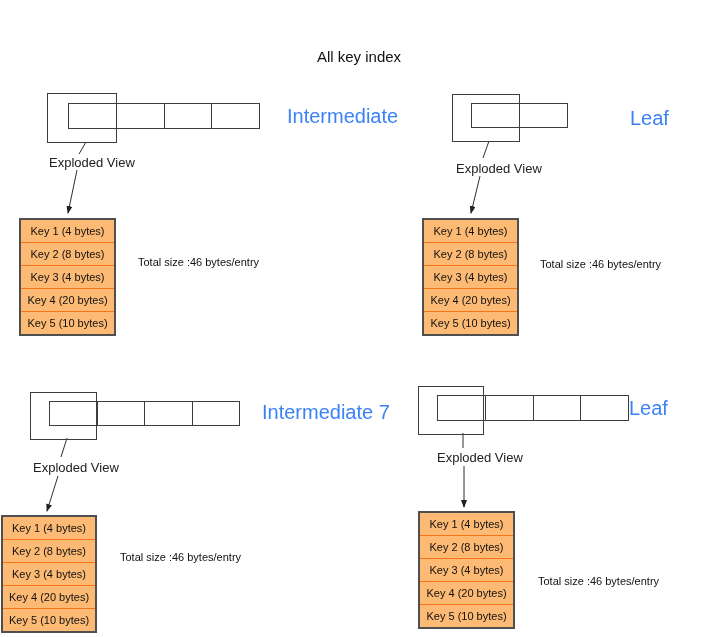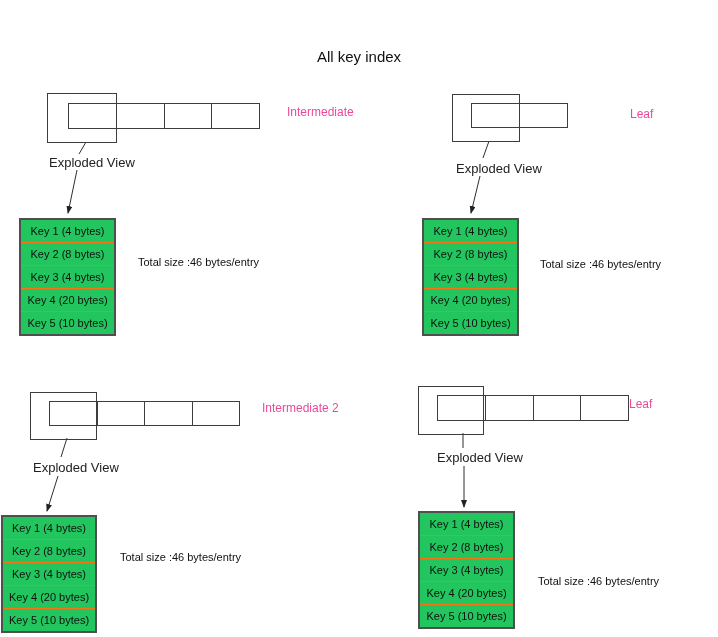--- a/index.html
+++ b/index.html
@@ -9,23 +9,23 @@
   }
   .abs{position:absolute;}
   .title{
     left:0;top:4;width:718px;text-align:center;
     font-size:15px;color:#111;margin-top:48px;
   }
   .bigbox{border:1px solid #3d3d3d;background:transparent;}
   .noderow{border:1px solid #3d3d3d;background:transparent;display:flex;}
   .noderow .cell{flex:1;height:100%;}
   .noderow .cell + .cell{border-left:1px solid #3d3d3d;}
-  .nodelabel{font-size:12px;color:#ec4899;white-space:nowrap;}
+  .nodelabel{font-size:20px;color:#3b82f6;white-space:nowrap;}
   .explabel{font-size:13px;color:#222;white-space:nowrap;}
-  .ktable{border:2px solid #4f4f4f;background:#22c55e;}
+  .ktable{border:2px solid #4f4f4f;background:#fdba74;}
   .ktable .krow{
     height:22px;line-height:22px;text-align:center;
     font-size:11px;color:#111;white-space:nowrap;
   }
   .ktable .krow + .krow{border-top:1px solid #f97316;}
   .total{font-size:11px;color:#111;white-space:nowrap;}
   svg.connectors{position:absolute;left:0;top:0;pointer-events:none;}
 
   
   #bb1{left:47px;top:93px;width:68px;height:48px;}
@@ -119,21 +119,21 @@
   </div>
   <div class="abs total" id="tt2">Total size :46 bytes/entry</div>
 
   <div class="abs bigbox" id="bb3"></div>
   <div class="abs noderow" id="nr3">
     <div class="cell"></div>
     <div class="cell"></div>
     <div class="cell"></div>
     <div class="cell"></div>
   </div>
-  <div class="abs nodelabel" id="nl3">Intermediate 2</div>
+  <div class="abs nodelabel" id="nl3">Intermediate 7</div>
   <div class="abs explabel" id="ev3">Exploded View</div>
   <div class="abs ktable" id="kt3">
     <div class="krow">Key 1 (4 bytes)</div>
     <div class="krow">Key 2 (8 bytes)</div>
     <div class="krow">Key 3 (4 bytes)</div>
     <div class="krow">Key 4 (20 bytes)</div>
     <div class="krow">Key 5 (10 bytes)</div>
   </div>
   <div class="abs total" id="tt3">Total size :46 bytes/entry</div>
 

